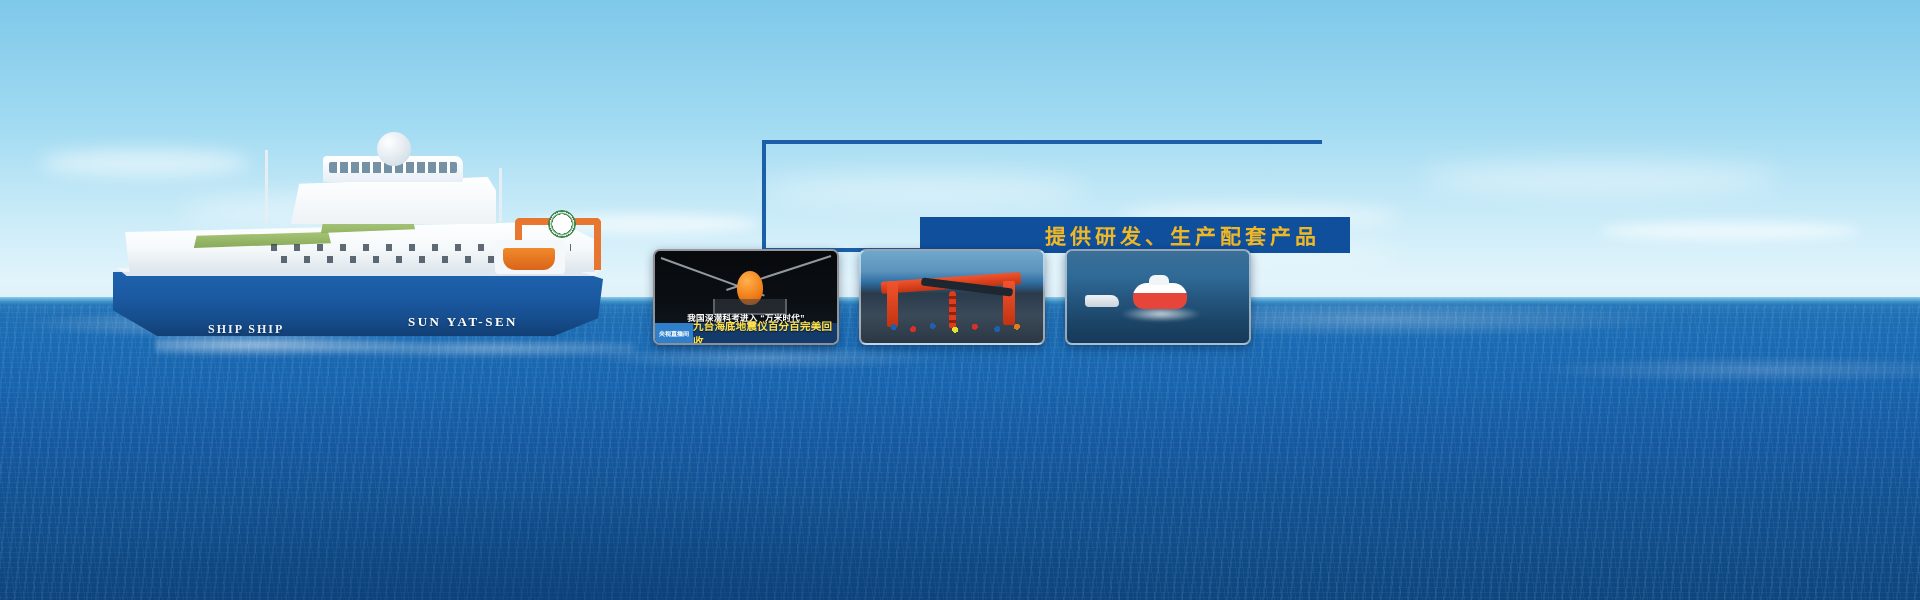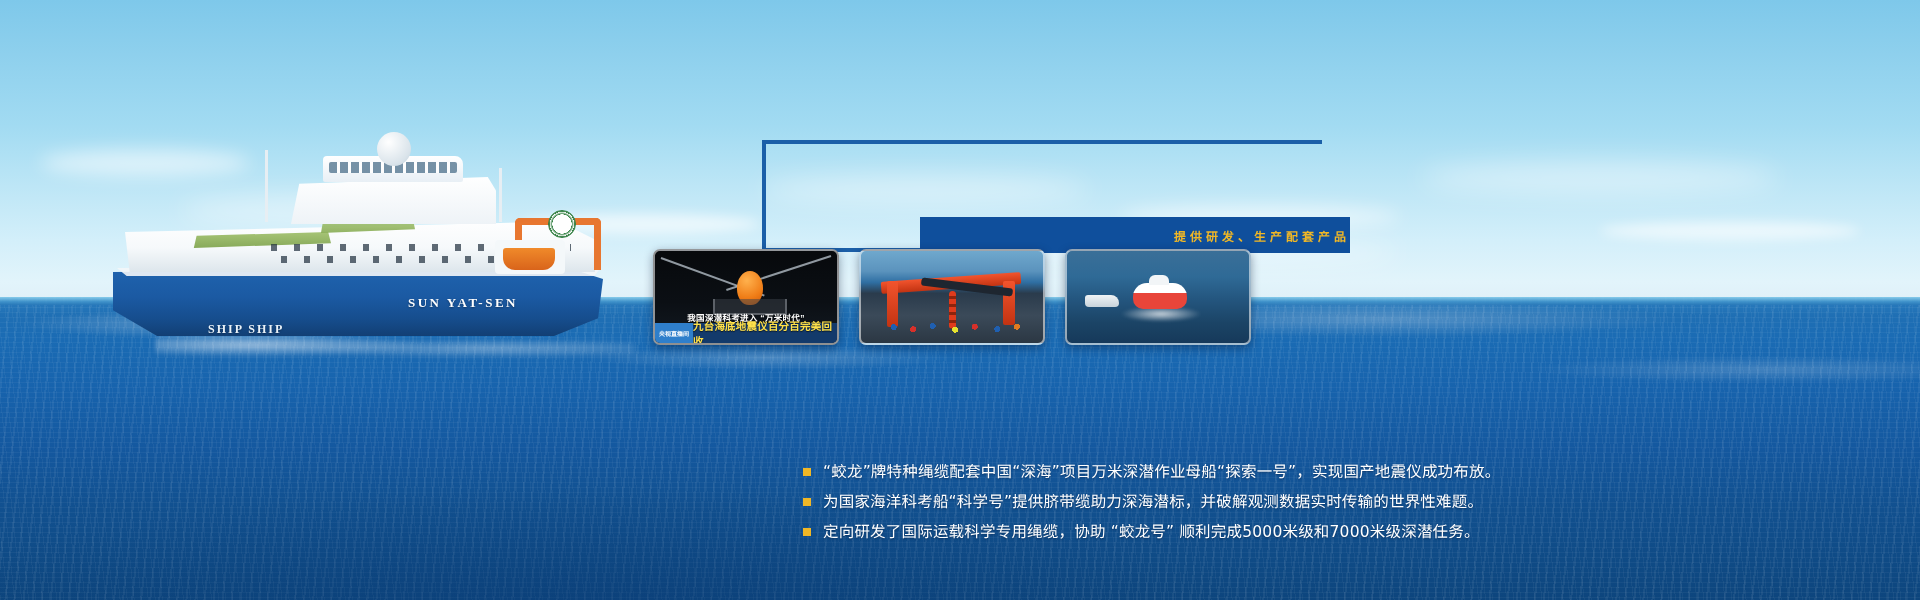--- a/index.html
+++ b/index.html
@@ -150,21 +150,21 @@
     border-radius:50%;
     background:radial-gradient(circle,#ffffff 52%, #2f7d3f 53%, #ffffff 66%, #2f7d3f 67%, #ffffff 78%);
     border:1px solid #2f7d3f;
   }
   .ship-text-a {
     position:absolute; left:113px; top:182px;
     color:#eaf2f8; font-size:12px; letter-spacing:2px; font-weight:bold;
     font-family:"Liberation Serif",serif; text-shadow:0 1px 2px rgba(0,0,0,.3);
   }
   .ship-text-b {
-    position:absolute; left:313px; top:155px;
+    position:absolute; left:313px; top:174px;
     color:#ffffff; font-size:13px; letter-spacing:2.5px; font-weight:bold;
     font-family:"Liberation Serif",serif; text-shadow:0 1px 2px rgba(0,0,0,.35);
   }
   .bow-wake {
     position:absolute; left:60px; top:188px; width:480px; height:34px;
     background:radial-gradient(ellipse 240px 17px at 20% 50%, rgba(255,255,255,.55), transparent 72%),
                radial-gradient(ellipse 300px 14px at 70% 60%, rgba(255,255,255,.35), transparent 72%);
     filter:blur(2px);
   }
 
@@ -195,21 +195,22 @@
     color:transparent; -webkit-text-fill-color:transparent;
     filter:drop-shadow(2px 3px 0 rgba(255,255,255,.55));
   }
 
   .sub-badge {
     position:absolute; left:920px; top:217px; width:430px; height:36px;
     background:#0f4f9c;
     display:flex; align-items:center; justify-content:flex-end;
   }
   .sub-badge span {
-    color:#f0b726; font-size:12px; font-weight:bold; letter-spacing:4px;
+    color:#f0b726; font-size:21px; font-weight:bold; letter-spacing:4px;
+    padding-right:30px;
     font-family:"DejaVu Sans","Liberation Sans",sans-serif;
   }
 
   
   .thumbs { position:absolute; left:653px; top:249px; display:flex; gap:20px; }
   .thumb {
     width:186px; height:96px; border-radius:7px; overflow:hidden;
     position:relative; border:2px solid rgba(255,255,255,.55);
     box-shadow:0 3px 10px rgba(0,18,48,.4);
   }
@@ -401,28 +402,14 @@
 
     <div class="thumb t3">
       <div class="foam"></div>
       <div class="sub"></div>
       <div class="subtop"></div>
       <div class="boat"></div>
     </div>
 
   </div>
 
-  <div class="bullets">
-    <div class="bline">
-      <div class="bdot"></div>
-      <div class="btext">“蛟龙”牌特种绳缆配套中国“深海”项目万米深潜作业母船“探索一号”，实现国产地震仪成功布放。</div>
-    </div>
-    <div class="bline">
-      <div class="bdot"></div>
-      <div class="btext">为国家海洋科考船“科学号”提供脐带缆助力深海潜标，并破解观测数据实时传输的世界性难题。</div>
-    </div>
-    <div class="bline">
-      <div class="bdot"></div>
-      <div class="btext">定向研发了国际运载科学专用绳缆，协助 “蛟龙号” 顺利完成5000米级和7000米级深潜任务。</div>
-    </div>
-  </div>
 
 </div>
 
 </body></html>

